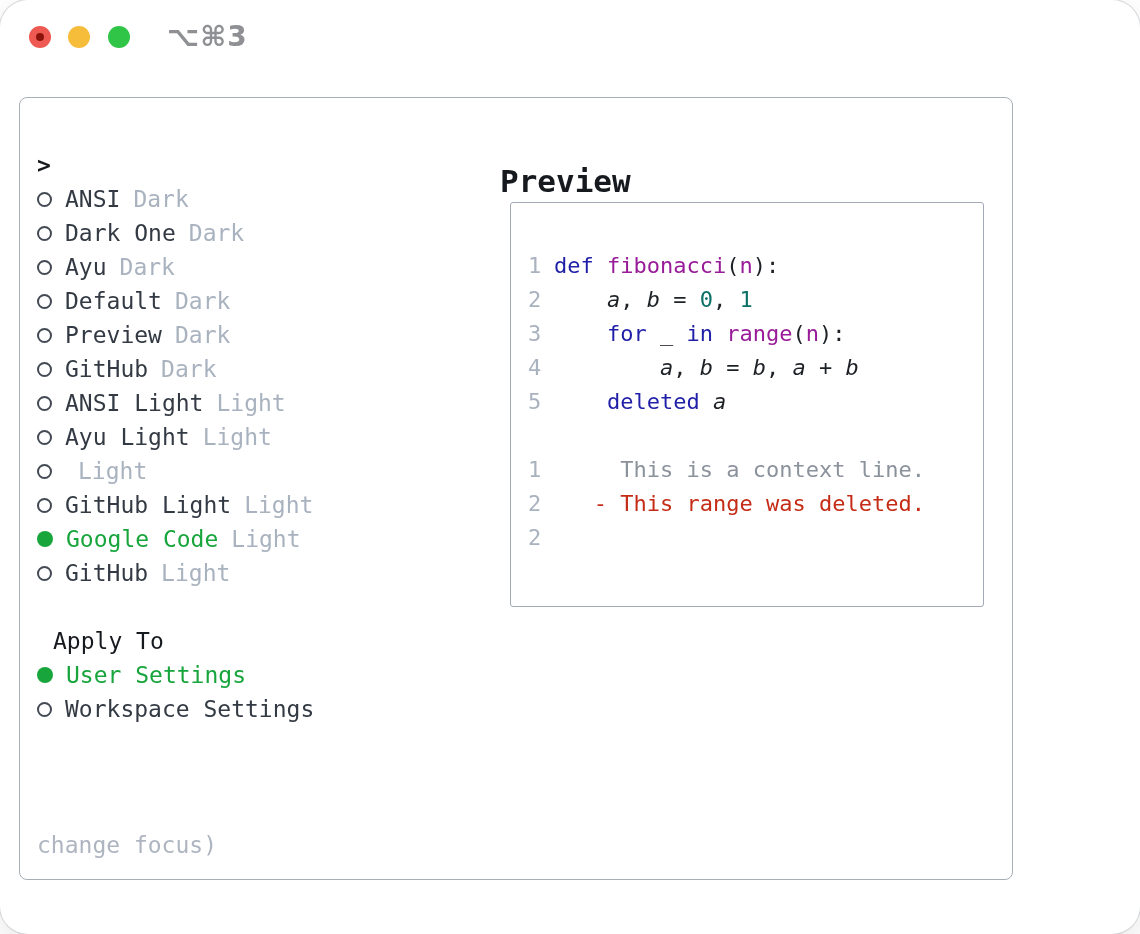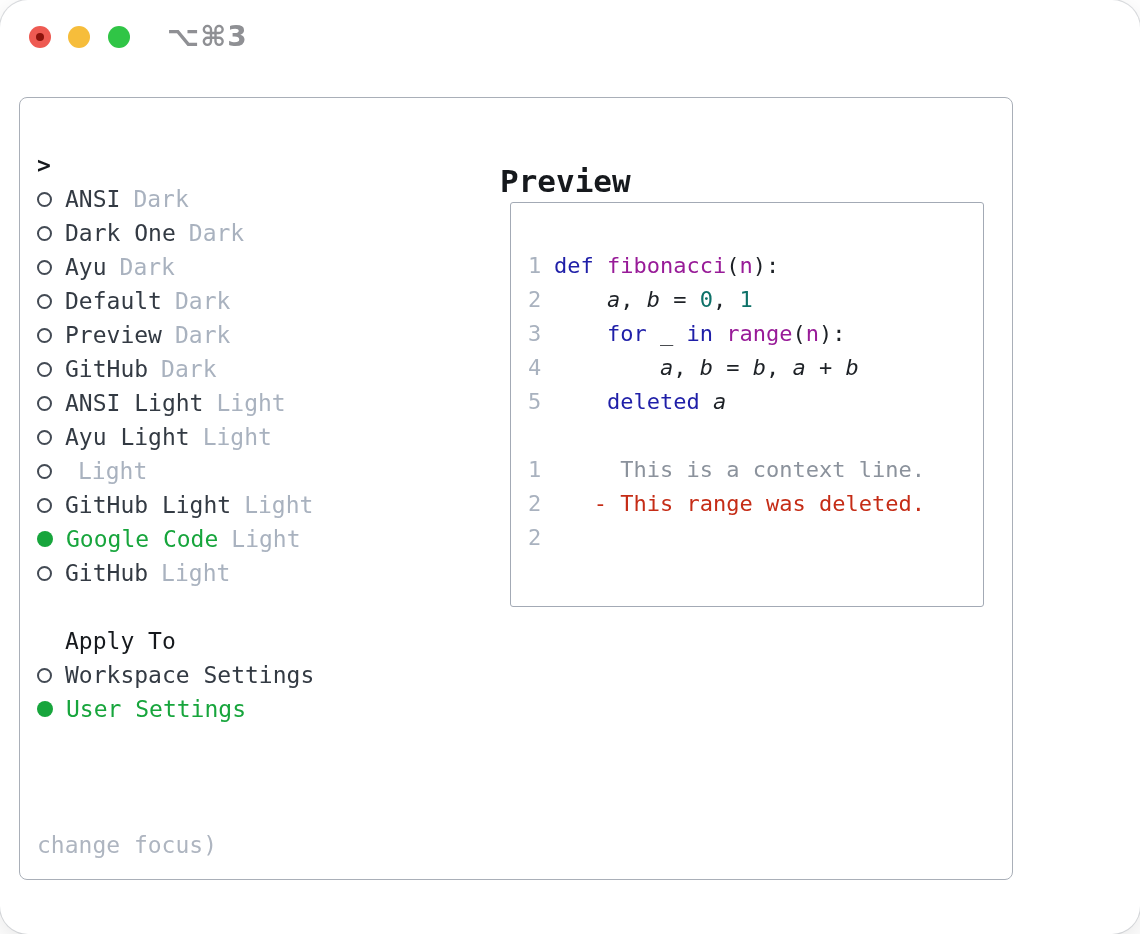--- a/index.html
+++ b/index.html
@@ -20,21 +20,21 @@
     font-size:28px;font-weight:600;color:var(--shortcut);letter-spacing:1px;}
   
   .panel{position:absolute;left:19px;top:97px;width:992px;height:781px;
     border:1.5px solid var(--border);border-radius:8px;background:#fff;}
   
   .leftcol{position:absolute;left:17px;top:50px;font-size:23px;color:var(--label);}
   .row{height:34px;display:flex;align-items:center;white-space:pre;}
   .mark{display:inline-block;width:28px;font-weight:700;color:var(--header);}
   .header{font-weight:700;color:var(--header);}
   .subheader{color:var(--header);}
-  .indent{margin-left:28px;}
+  .indent{margin-left:16px;}
   .radio{box-sizing:border-box;flex:none;width:15px;height:15px;margin-right:13px;
     border:2.5px solid var(--radio);border-radius:50%;}
   .radio.sel{width:16px;height:16px;border:none;background:var(--green);}
   .tlabel{color:var(--label);}
   .tlabel.sel{color:var(--green);}
   .suffix{color:var(--suffix);margin-left:13px;}
   .spacer{height:34px;}
   .help{color:var(--help);line-height:34px;white-space:pre;}
   
   .preview-title{position:absolute;left:480px;top:50px;height:34px;display:flex;align-items:center;
@@ -84,22 +84,22 @@
           <div class="row"><span class="radio"></span><span class="suffix">Light</span></div>
           <div class="row"><span class="radio"></span><span class="tlabel">GitHub Light</span><span class="suffix">Light</span></div>
           <div class="row"><span class="radio sel"></span><span class="tlabel sel">Google Code</span><span class="suffix">Light</span></div>
           <div class="row"><span class="radio"></span><span class="tlabel">GitHub</span><span class="suffix">Light</span></div>
         </div>
       <div class="spacer"></div>
       <div class="row">
         <span class="subheader indent">Apply To</span>
       </div>
       <div id="apply-list">
+          <div class="row"><span class="radio sel"></span><span class="tlabel sel">User Settings</span></div>
           <div class="row"><span class="radio"></span><span class="tlabel">Workspace Settings</span></div>
-          <div class="row"><span class="radio sel"></span><span class="tlabel sel">User Settings</span></div>
         </div>
       <div class="spacer"></div>
       <div class="help">
         <div>change focus)</div>
       </div>
     </div>
 
     <div class="preview-title">Preview</div>
     <div class="pbox">
       <div id="code-block">

